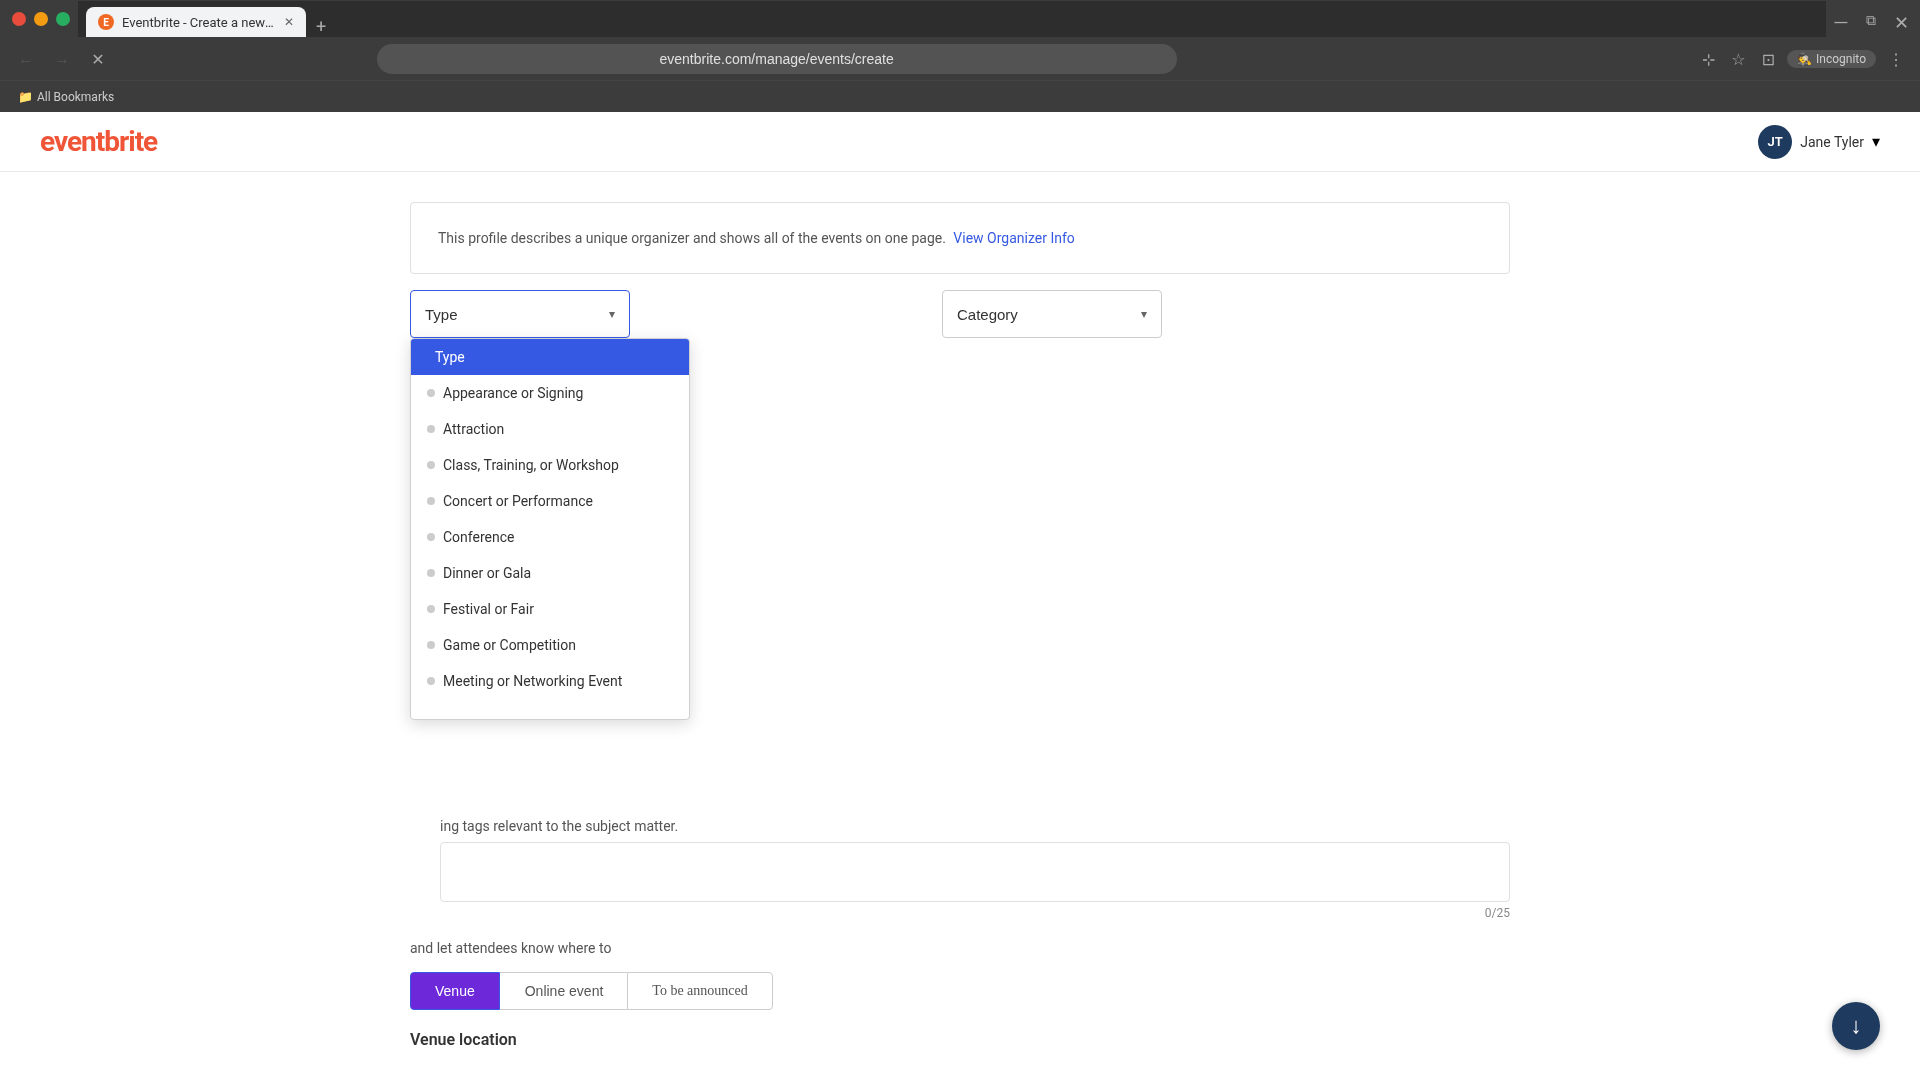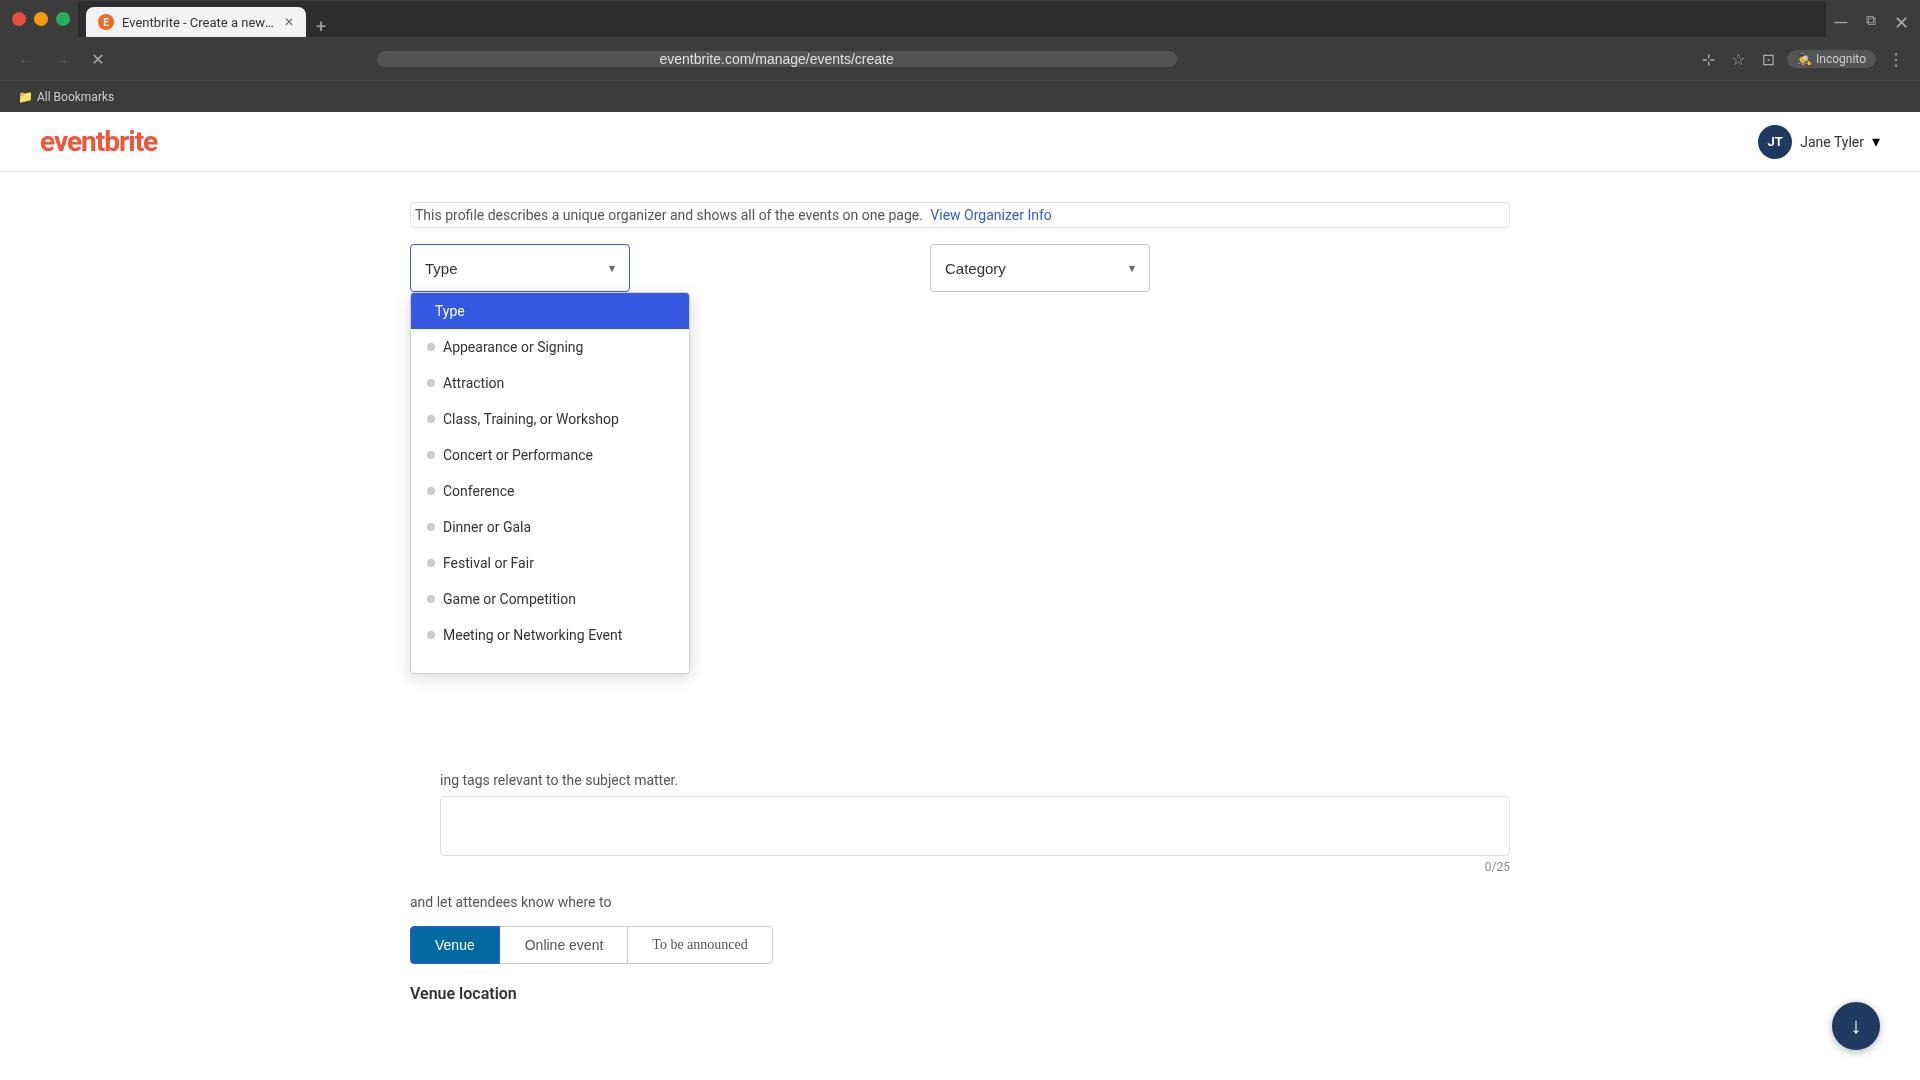--- a/index.html
+++ b/index.html
@@ -15,21 +15,21 @@
     .win-max { background: #27ae60; }
     .tab-bar { display: flex; align-items: flex-end; padding: 0 8px; height: 36px; background: #2d2d2d; }
     .tab { background: #f1f3f4; border-radius: 8px 8px 0 0; padding: 0 12px; height: 30px; display: flex; align-items: center; gap: 8px; font-size: 13px; color: #333; max-width: 220px; }
     .tab-favicon { width: 16px; height: 16px; background: #f06924; border-radius: 50%; flex-shrink: 0; display: flex; align-items: center; justify-content: center; }
     .tab-title { flex: 1; overflow: hidden; text-overflow: ellipsis; white-space: nowrap; }
     .tab-close { color: #666; font-size: 12px; cursor: pointer; }
     .new-tab-btn { margin-left: 4px; color: #aaa; font-size: 18px; cursor: pointer; padding: 0 6px; }
     .address-bar-row { background: #3c3c3c; padding: 6px 12px; display: flex; align-items: center; gap: 8px; height: 42px; }
     .nav-btn { background: none; border: none; color: #aaa; font-size: 16px; cursor: pointer; padding: 4px; border-radius: 50%; width: 28px; height: 28px; display: flex; align-items: center; justify-content: center; }
     .nav-btn.disabled { color: #555; cursor: default; }
-    .address-bar { flex: 1; background: #535353; border: none; border-radius: 20px; padding: 4px 16px; color: #e0e0e0; font-size: 14px; height: 16px; max-width: 800px; margin: 0 auto; }
+    .address-bar { flex: 1; background: #535353; border: none; border-radius: 20px; padding: 4px 16px; color: #e0e0e0; font-size: 14px; height: 30px; max-width: 800px; margin: 0 auto; }
     .toolbar-icons { display: flex; gap: 8px; margin-left: auto; align-items: center; }
     .toolbar-icon { color: #aaa; font-size: 16px; cursor: pointer; padding: 4px; }
     .incognito-badge { background: #555; border-radius: 12px; padding: 2px 10px; color: #ccc; font-size: 12px; display: flex; align-items: center; gap: 4px; }
     .bookmarks-bar { background: #3c3c3c; padding: 4px 12px; height: 32px; display: flex; align-items: center; gap: 8px; border-top: 1px solid #444; }
     .bookmark-item { color: #ccc; font-size: 12px; cursor: pointer; display: flex; align-items: center; gap: 4px; padding: 2px 6px; border-radius: 4px; }
 
     
     .page-body { display: flex; height: calc(1080px - 148px); position: relative; }
 
     
@@ -41,25 +41,25 @@
 
     
     .site-header { display: flex; align-items: center; justify-content: space-between; padding: 10px 40px; background: #fff; border-bottom: 1px solid #e8e8e8; height: 60px; position: relative; z-index: 10; }
     .eb-logo { color: #f05537; font-size: 28px; font-weight: 700; letter-spacing: -1px; }
     .user-menu { display: flex; align-items: center; gap: 8px; cursor: pointer; }
     .user-avatar { width: 34px; height: 34px; border-radius: 50%; background: #1e3a5f; color: #fff; display: flex; align-items: center; justify-content: center; font-size: 13px; font-weight: 600; }
     .user-name { font-size: 14px; color: #333; }
 
     
     .content-area { max-width: 1100px; margin: 0 auto; padding-top: 10px; }
-    .organizer-info { background: #fff; border: 1px solid #e0e0e0; border-radius: 4px; padding: 4px; margin-bottom: 16px; font-size: 14px; color: #555; }
+    .organizer-info { background: #fff; border: 1px solid #e0e0e0; border-radius: 4px; padding: 27px; margin-bottom: 16px; font-size: 14px; color: #555; }
     .organizer-info a { color: #3659e3; text-decoration: none; }
 
     
-    .form-row { display: flex; margin-bottom: 20px; position: relative; }
+    .form-row { display: flex; gap: 12px; margin-bottom: 20px; position: relative; }
     .dropdown-btn { display: flex; align-items: center; justify-content: space-between; padding: 0 14px; height: 48px; border: 1.5px solid #ccc; border-radius: 4px; background: #fff; cursor: pointer; font-size: 15px; color: #333; min-width: 220px; }
     .dropdown-btn.active { border-color: #3659e3; }
     .dropdown-arrow { color: #666; font-size: 12px; }
 
     
     .dropdown-menu { position: absolute; top: 48px; left: 0; width: 280px; background: #fff; border: 1px solid #d0d0d0; border-radius: 4px; box-shadow: 0 4px 16px rgba(0,0,0,0.15); z-index: 100; overflow: hidden; }
     .dropdown-scroll { max-height: 440px; overflow-y: auto; }
     .dropdown-scroll::-webkit-scrollbar { width: 8px; }
     .dropdown-scroll::-webkit-scrollbar-track { background: #f0f0f0; }
     .dropdown-scroll::-webkit-scrollbar-thumb { background: #c0c0c0; border-radius: 4px; }
@@ -72,21 +72,21 @@
     .tags-input-area { background: #fff; border: 1px solid #e0e0e0; border-radius: 4px; padding: 12px; min-height: 60px; }
     .char-count { text-align: right; font-size: 12px; color: #888; margin-top: 4px; }
 
     
     .location-section { margin-bottom: 20px; }
     .location-text { font-size: 14px; color: #555; margin-bottom: 16px; }
     .location-btn-group { display: flex; gap: 0; }
     .loc-btn { padding: 10px 24px; border: 1.5px solid #ccc; background: #fff; font-size: 14px; color: #555; cursor: pointer; }
     .loc-btn:first-child { border-radius: 4px 0 0 4px; }
     .loc-btn:last-child { border-radius: 0 4px 4px 0; font-family: Liberation Serif, serif; }
-    .loc-btn.active { background: #0369a1; border-color: #3659e3; color: #fff; border-radius: 4px 0 0 4px; }
+    .loc-btn.active { background: #6d28d9; border-color: #3659e3; color: #fff; border-radius: 4px 0 0 4px; }
     .loc-btn.tba { border-radius: 0 4px 4px 0; }
 
     
     .section-title { font-size: 16px; font-weight: 600; color: #333; margin-bottom: 6px; }
 
     
     .scroll-down-btn { position: fixed; bottom: 30px; right: 40px; width: 48px; height: 48px; border-radius: 50%; background: #1e3a5f; color: #fff; display: flex; align-items: center; justify-content: center; font-size: 22px; cursor: pointer; box-shadow: 0 2px 8px rgba(0,0,0,0.3); z-index: 200; }
   </style>
 </head>
 <body>

